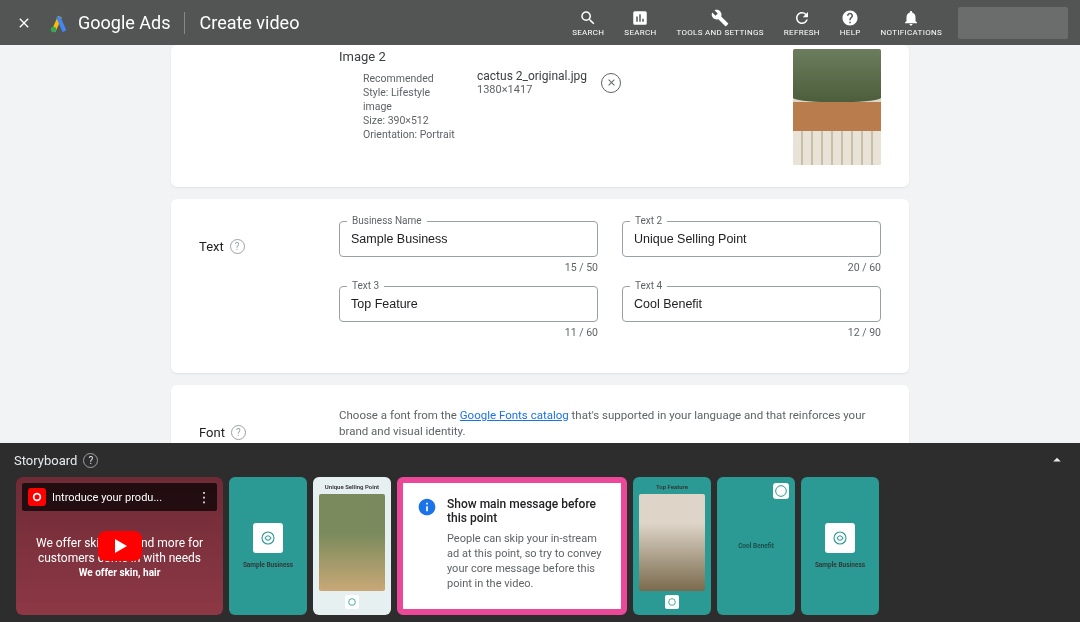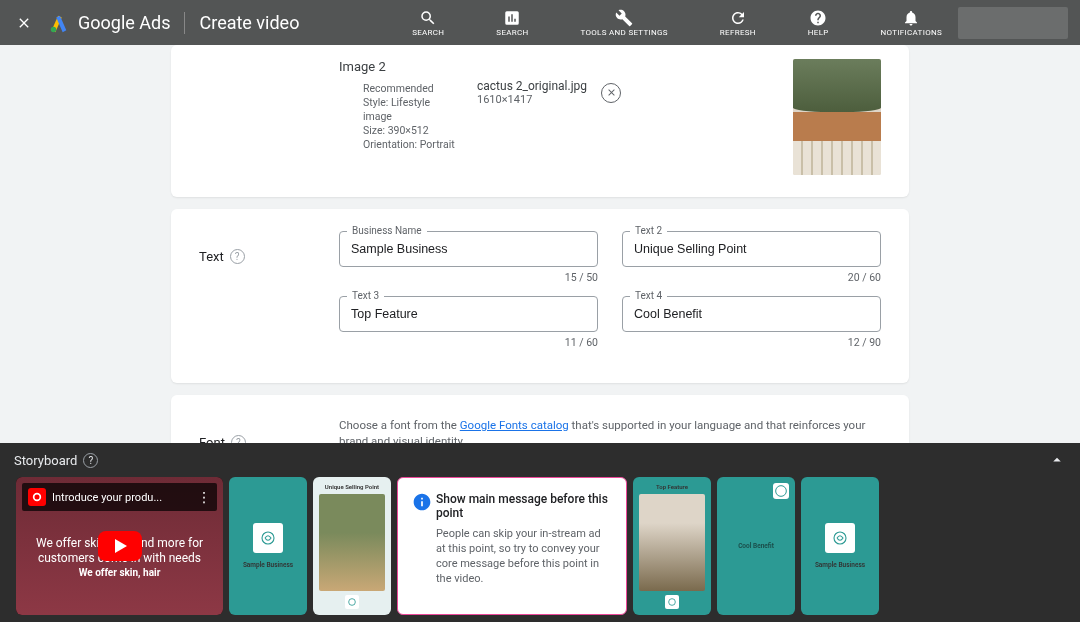--- a/index.html
+++ b/index.html
@@ -8,21 +8,21 @@
 .close-btn { width: 24px; height: 24px; display: flex; align-items: center; justify-content: center; cursor: pointer; margin-right: 12px; }
 .close-btn svg { width: 16px; height: 16px; fill: #fff; }
 .logo-area { display: flex; align-items: center; gap: 8px; }
 .logo-tri { width: 22px; height: 22px; position: relative; }
 .logo-tri svg { width: 100%; height: 100%; }
 .product { font-size: 18px; font-weight: 400; }
 .divider-v { width: 1px; height: 22px; background: #888; margin: 0 14px; }
 .page-title { font-size: 18px; font-weight: 400; }
 .spacer { flex: 1; }
 .header-tools { display: flex; gap: 20px; }
-.tool { display: flex; flex-direction: column; align-items: center; gap: 2px; cursor: pointer; color: #fff; font-size: 8px; letter-spacing: 0.3px; margin-left: 32px; }
+.tool { display: flex; flex-direction: column; align-items: center; gap: 2px; cursor: pointer; color: #fff; font-size: 8px; letter-spacing: 0.3px; }
 .tool svg { width: 18px; height: 18px; fill: #fff; }
 .tool .t-label { line-height: 8px; text-align: center; }
 .profile-sq { width: 110px; height: 32px; background: #6b6d6d; border-radius: 2px; margin-left: 16px; }
 .scroll-area { height: calc(622px - 45px - 179px); overflow-y: auto; padding: 0 0 10px; }
 .card { background: #fff; border-radius: 6px; width: 738px; margin: 0 auto 12px; box-shadow: 0 1px 2px rgba(0,0,0,0.08); padding: 22px 28px; }
 .image-row { display: flex; gap: 22px; align-items: flex-start; }
 .image-meta { width: 116px; }
 .image-meta h4 { font-size: 13px; font-weight: 400; color: #3c4043; margin-bottom: 8px; }
 .image-meta .rec { font-size: 10.5px; color: #5f6368; line-height: 14px; margin-left: 24px; }
 .image-file { flex: 1; display: flex; align-items: center; gap: 14px; font-size: 12px; color: #3c4043; padding-top: 20px; }
@@ -64,21 +64,21 @@
 .play-btn::after { content: ''; border-left: 12px solid #fff; border-top: 7px solid transparent; border-bottom: 7px solid transparent; margin-left: 3px; }
 .story { width: 78px; background: #2c9a94; display: flex; flex-direction: column; align-items: center; justify-content: center; gap: 8px; position: relative; }
 .story.blur { filter: blur(0.6px); }
 .story .logo-circ { width: 30px; height: 30px; background: #fff; border-radius: 3px; display: flex; align-items: center; justify-content: center; color: #2c9a94; }
 .story .logo-circ svg { width: 18px; height: 18px; stroke: #2c9a94; fill: none; stroke-width: 1.5; }
 .story .cap { font-size: 6.5px; color: #333; font-weight: 600; text-align: center; }
 .story-usp { width: 78px; background: #e6f0f0; display: flex; flex-direction: column; align-items: center; padding: 6px; }
 .story-usp .usp-title { font-size: 6px; font-weight: 600; color: #333; margin-bottom: 4px; }
 .story-usp .usp-img { flex: 1; width: 100%; background: linear-gradient(#7a8a5c 40%, #c9a876); border-radius: 2px; }
 .story-usp .usp-logo { width: 14px; height: 14px; background: #fff; border-radius: 2px; margin-top: 4px; display: flex; align-items: center; justify-content: center; }
-.info-card { width: 230px; background: #fff; border: 1px solid #ec4899; display: flex; gap: 4px; padding: 14px 14px; align-items: flex-start; }
+.info-card { width: 230px; background: #fff; border: 6px solid #ec4899; display: flex; gap: 10px; padding: 14px 14px; align-items: flex-start; }
 .info-card svg { width: 20px; height: 20px; flex: 0 0 20px; fill: #1a73e8; }
 .info-card .ic-title { font-size: 12px; font-weight: 500; color: #202124; margin-bottom: 6px; }
 .info-card .ic-body { font-size: 11px; color: #5f6368; line-height: 15px; }
 .story-top { width: 78px; background: #2c9a94; display: flex; flex-direction: column; align-items: center; padding: 6px; }
 .story-top .tf-title { font-size: 6px; font-weight: 600; color: #333; margin-bottom: 4px; }
 .story-top .tf-img { flex: 1; width: 100%; background: linear-gradient(#ded5c8 30%, #7a6a4d); border-radius: 2px; }
 .story-top .tf-logo { width: 14px; height: 14px; background: #fff; border-radius: 2px; margin-top: 4px; display: flex; align-items: center; justify-content: center; }
 </style>
 </head>
 <body>
@@ -138,36 +138,36 @@
           <path d="M12 22c1.1 0 2-.9 2-2h-4c0 1.1.89 2 2 2zm6-6v-5c0-3.07-1.64-5.64-4.5-6.32V4c0-.83-.67-1.5-1.5-1.5s-1.5.67-1.5 1.5v.68C7.63 5.36 6 7.92 6 11v5l-2 2v1h16v-1l-2-2z"></path>
         </svg>
       <span class="t-label">NOTIFICATIONS</span>
     </div>
   </div>
   <div class="profile-sq"></div>
 </div>
 
 <div class="scroll-area">
 
-  <div class="card" style="padding-top:14px;">
+  <div class="card" style="padding-top:4px;">
     <div class="section-row">
       <div style="width:110px;"></div>
       <div style="flex:1;">
         <div class="image-row">
           <div class="image-meta">
             <h4>Image 2</h4>
             <div class="rec">Recommended</div>
             <div class="rec">Style: Lifestyle image</div>
             <div class="rec">Size: 390×512</div>
             <div class="rec">Orientation: Portrait</div>
           </div>
           <div class="image-file">
             <div class="fname">
               <span>cactus 2_original.jpg</span>
-              <span class="dims">1610×1417</span>
+              <span class="dims">1380×1417</span>
             </div>
             <div class="remove-circ">
               <svg viewBox="0 0 24 24">
                   <path d="M19 6.41 17.59 5 12 10.59 6.41 5 5 6.41 10.59 12 5 17.59 6.41 19 12 13.41 17.59 19 19 17.59 13.41 12z"></path>
                 </svg>
             </div>
           </div>
           <div class="thumb-box">
             <div class="plant"></div>
             <div class="pot"></div>

